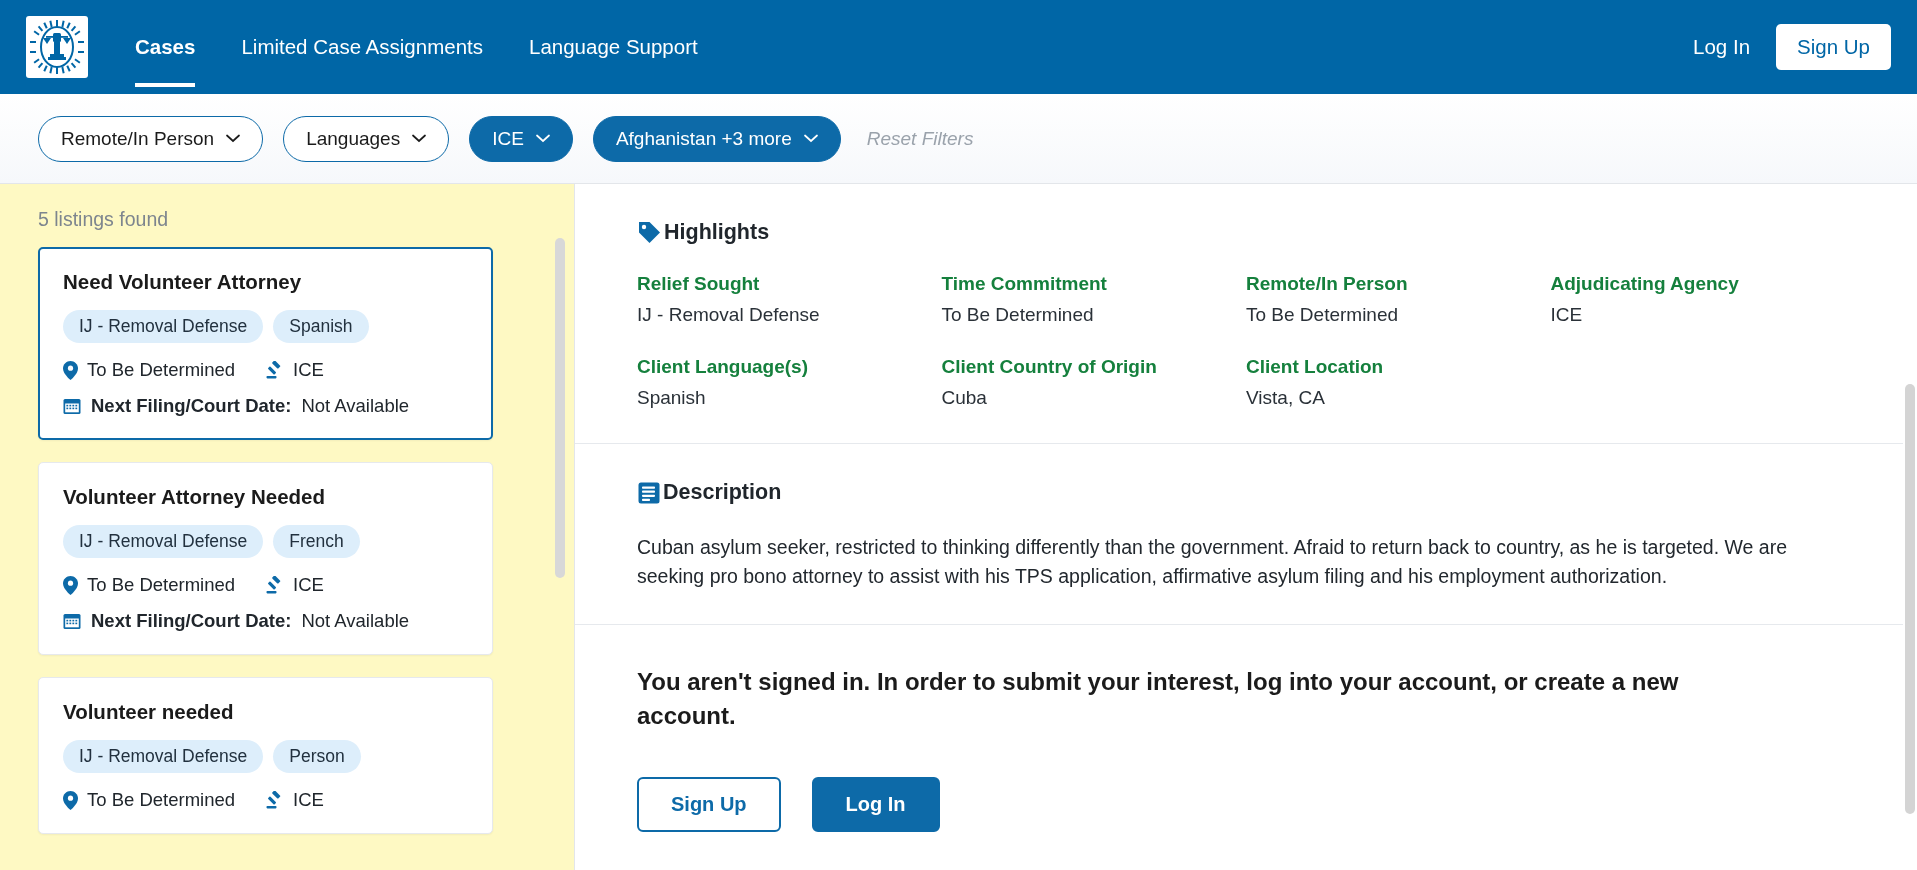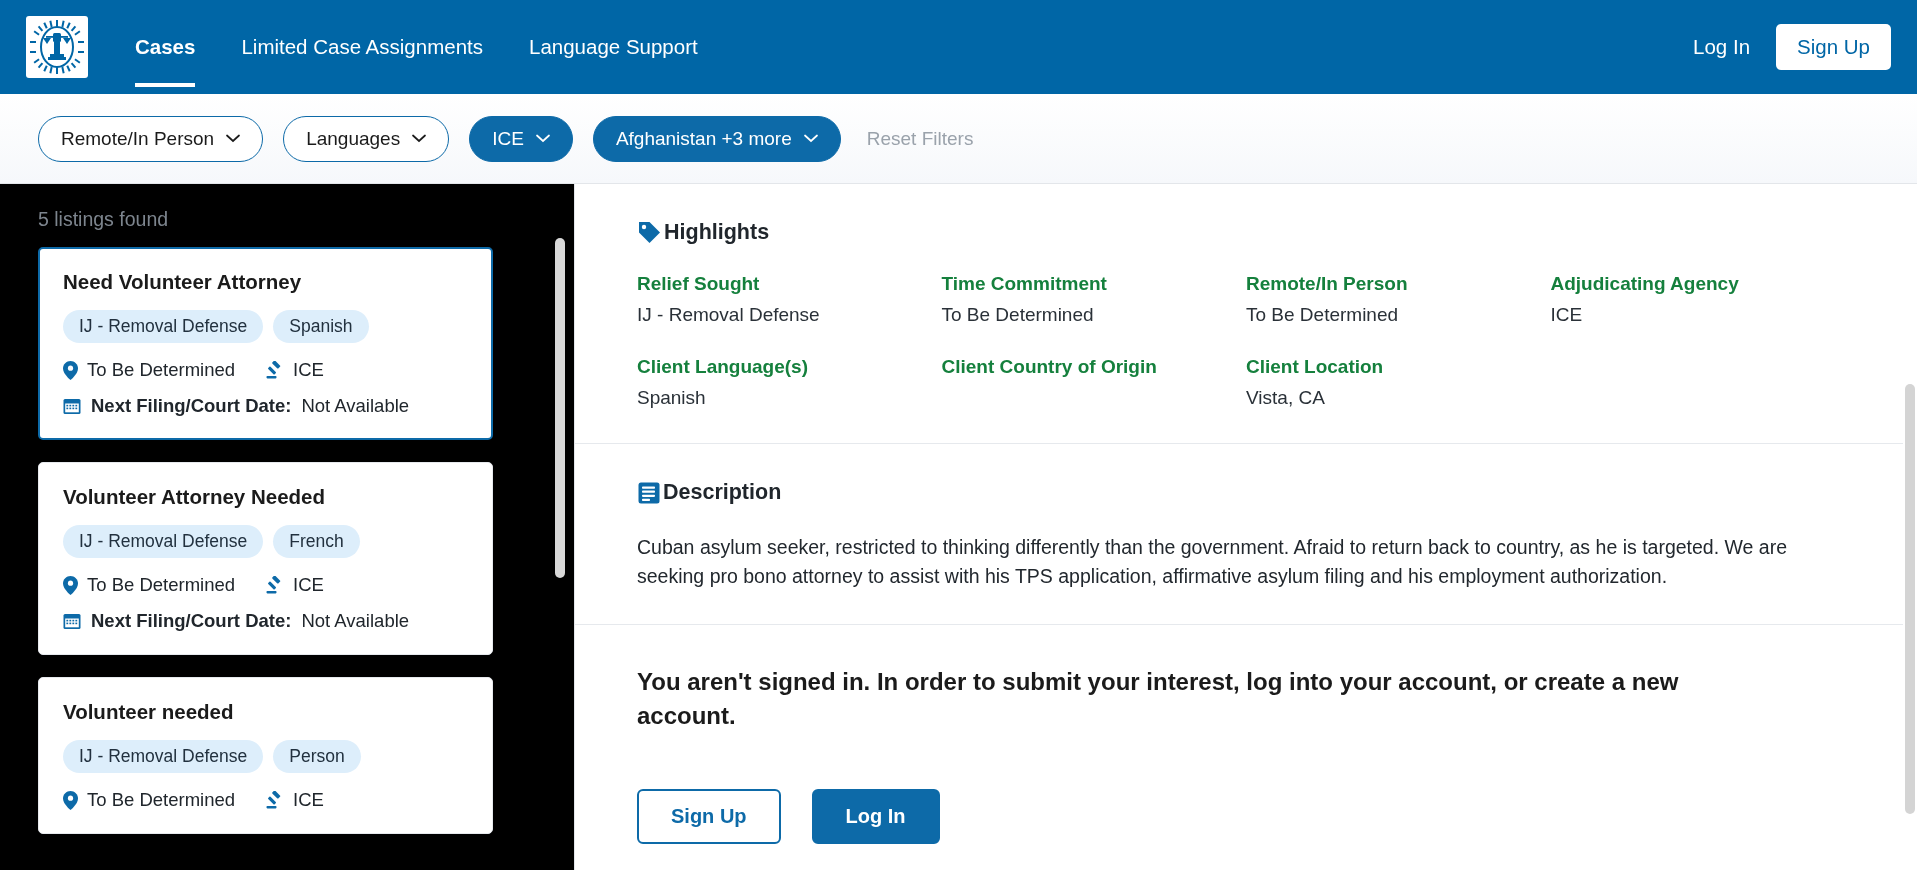--- a/index.html
+++ b/index.html
@@ -108,34 +108,35 @@
     border: 1px solid #0d6aa8;
     color: #ffffff;
   }
   .caret { width: 14px; height: 9px; display: inline-block; }
   .reset-link {
     color: #9aa2ab;
     font-size: 19px;
     margin-left: 6px;
     cursor: pointer;
     white-space: nowrap;
+    font-style: italic;
   }
 
   
   .content {
     display: flex;
     height: 686px;
     position: relative;
   }
 
   
   .sidebar {
     width: 575px;
     flex: 0 0 575px;
-    background: #000000;
+    background: #fef9c3;
     border-right: 1px solid #e3e6ea;
     padding: 24px 26px 0 38px;
     position: relative;
     overflow: hidden;
   }
   .listing-count {
     color: #7d858e;
     font-size: 19.5px;
     margin-bottom: 16px;
   }
@@ -237,21 +238,21 @@
     line-height: 1.47;
     max-width: 1160px;
   }
   .signin-block { padding: 40px 62px 30px 62px; }
   .signin-msg {
     font-size: 24px;
     font-weight: bold;
     color: #1b1b1b;
     line-height: 1.42;
     max-width: 1095px;
-    margin-bottom: 56px;
+    margin-bottom: 44px;
   }
   .btn-row { display: flex; gap: 31px; }
   .btn {
     font-size: 20px;
     font-family: "Liberation Sans", sans-serif;
     border-radius: 6px;
     padding: 14px 32px;
     cursor: pointer;
     font-weight: bold;
     white-space: nowrap;
@@ -530,20 +531,21 @@
         <div>
           <div class="hl-label">Adjudicating Agency</div>
           <div class="hl-value">ICE</div>
         </div>
         <div>
           <div class="hl-label">Client Language(s)</div>
           <div class="hl-value">Spanish</div>
         </div>
         <div>
           <div class="hl-label">Client Country of Origin</div>
+          <div class="hl-value">Cuba</div>
         </div>
         <div>
           <div class="hl-label">Client Location</div>
           <div class="hl-value">Vista, CA</div>
         </div>
         <div></div>
       </div>
     </div>
 
     <div class="section">

